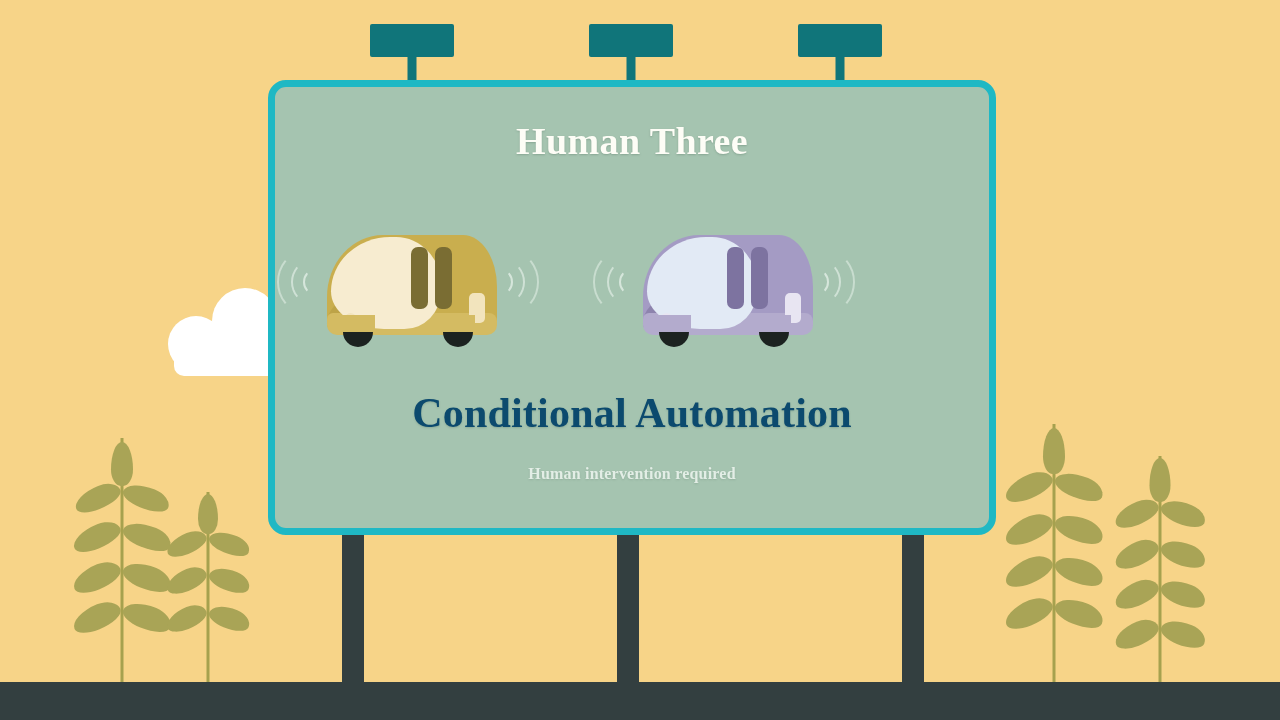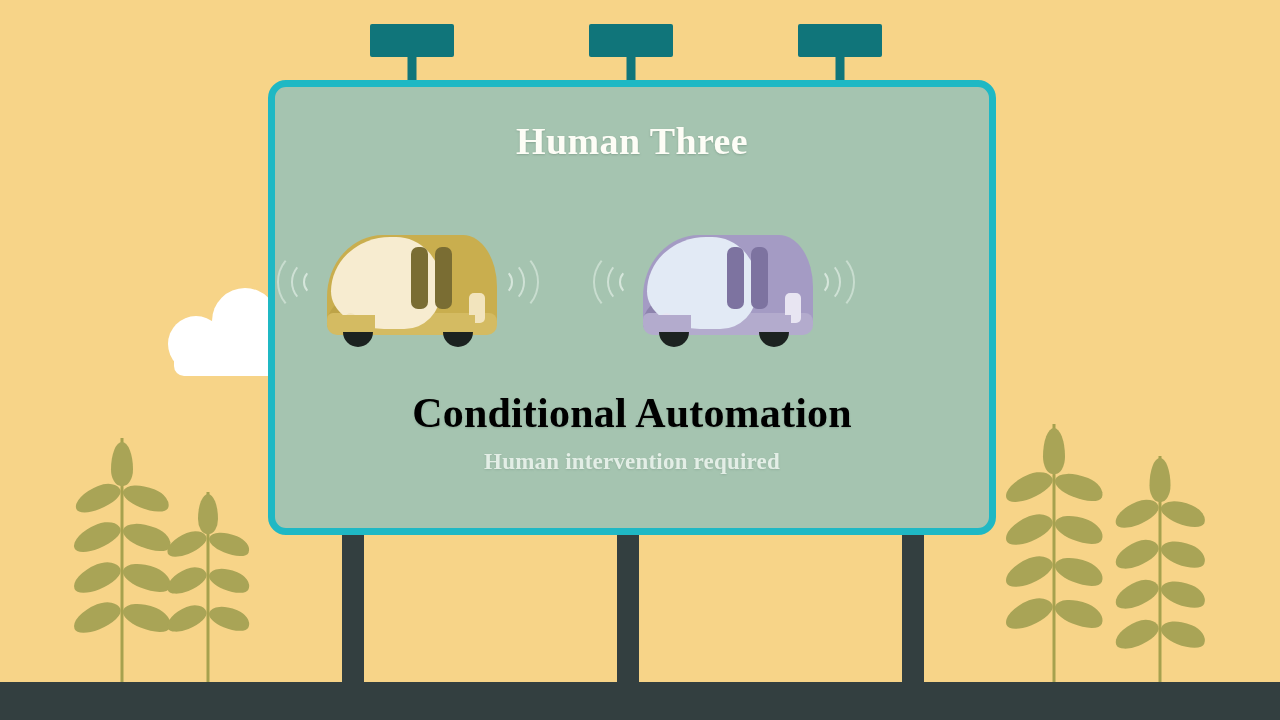--- a/index.html
+++ b/index.html
@@ -64,21 +64,21 @@
     border-radius:18px;
   }
 
   .board-title {
     position:absolute; left:0; right:0; text-align:center;
     color:#fdfdf6; font-weight:bold; letter-spacing:0.4px;
     text-shadow:0 1px 2px rgba(80,110,92,0.35);
   }
   .board-headline {
     position:absolute; left:0; right:0; text-align:center;
-    color:#000000; font-weight:bold; letter-spacing:0.2px;
+    color:#0c4a6e; font-weight:bold; letter-spacing:0.2px;
     text-shadow:0 1px 2px rgba(80,110,92,0.3);
   }
   .board-sub {
     position:absolute; left:0; right:0; text-align:center;
     color:#e3eee6; font-weight:bold; letter-spacing:0.2px;
     text-shadow:0 1px 2px rgba(80,110,92,0.22);
   }
 
   
   .vehicle { position:absolute; width:180px; height:135px; }
@@ -285,17 +285,17 @@
 
       <div class="wave" style="left:178px; top:32px; width:48px; height:66px;">
         <span style="left:-6px; top:20px; width:24px; height:26px; border-color:transparent rgba(235,245,238,0.7) transparent transparent;"></span>
         <span style="left:-6px; top:12px; width:36px; height:42px; border-color:transparent rgba(235,245,238,0.6) transparent transparent;"></span>
         <span style="left:-6px; top:3px; width:50px; height:60px; border-color:transparent rgba(235,245,238,0.5) transparent transparent;"></span>
       </div>
     </div>
 
     <div class="board-headline" style="top:302px; font-size:42px;">Conditional Automation</div>
 
-    <div class="board-sub" style="top:362px; font-size:23px;">Human intervention required</div>
+    <div class="board-sub" style="top:378px; font-size:16px;">Human intervention required</div>
   </div>
 
   <div class="ground"></div>
 </div>
 
 </body></html>

